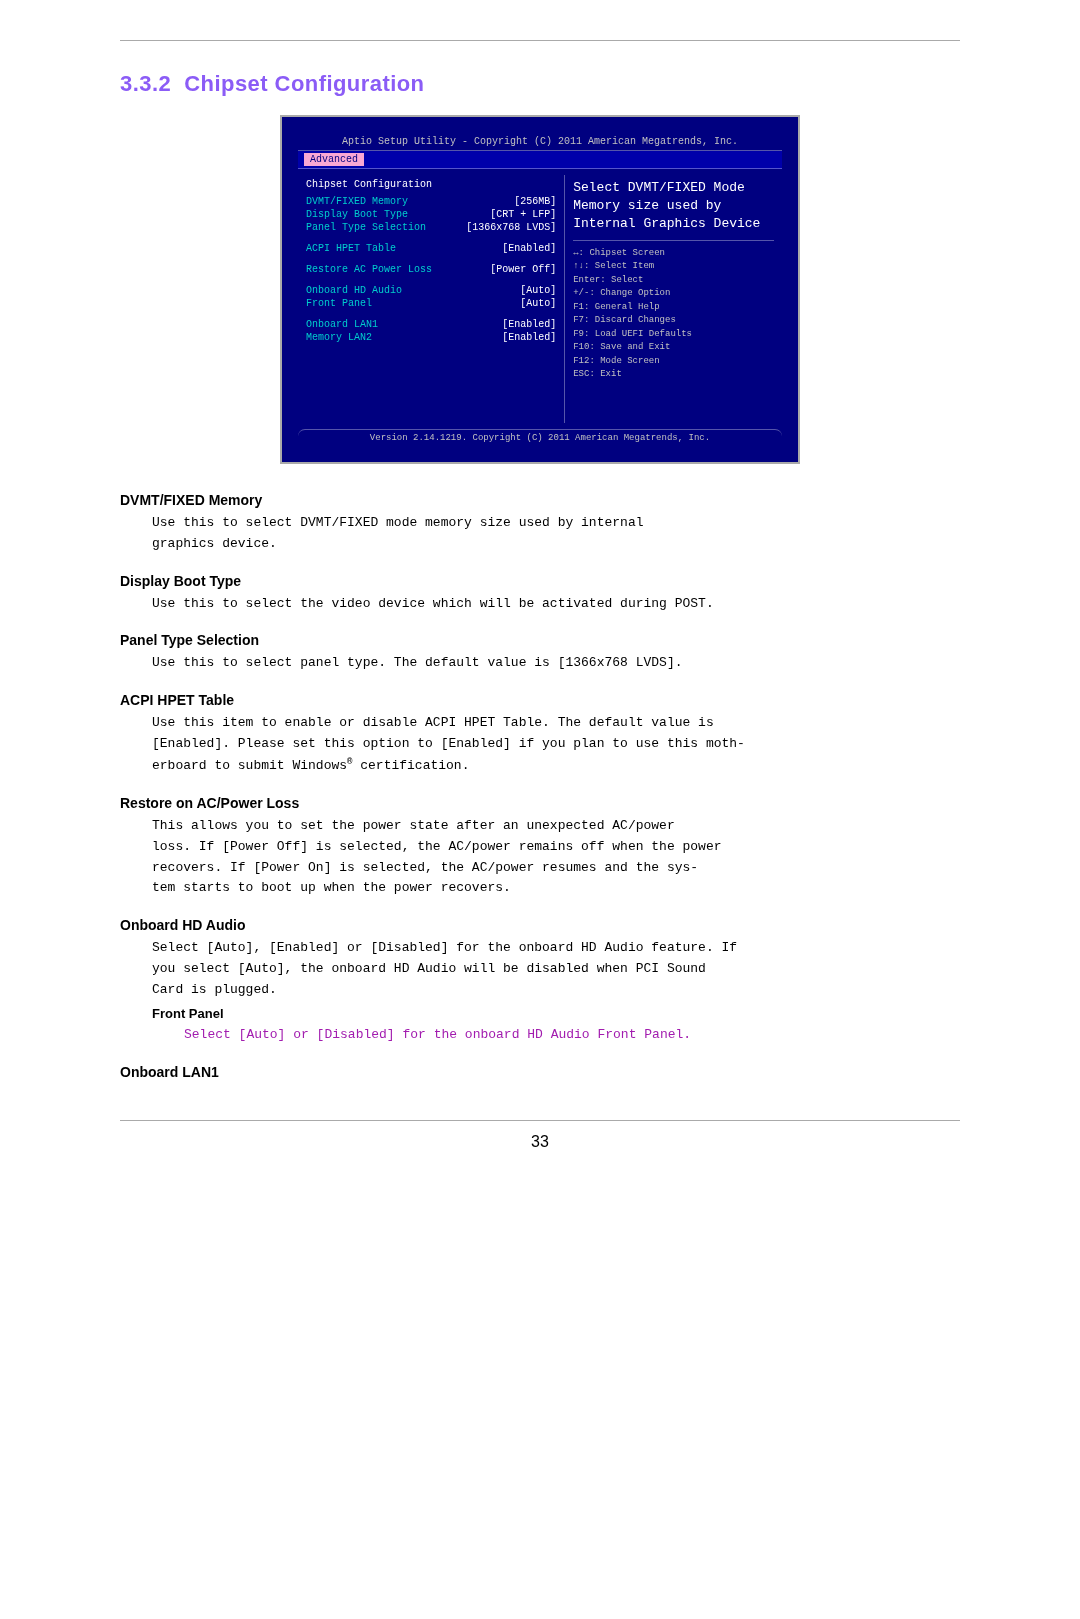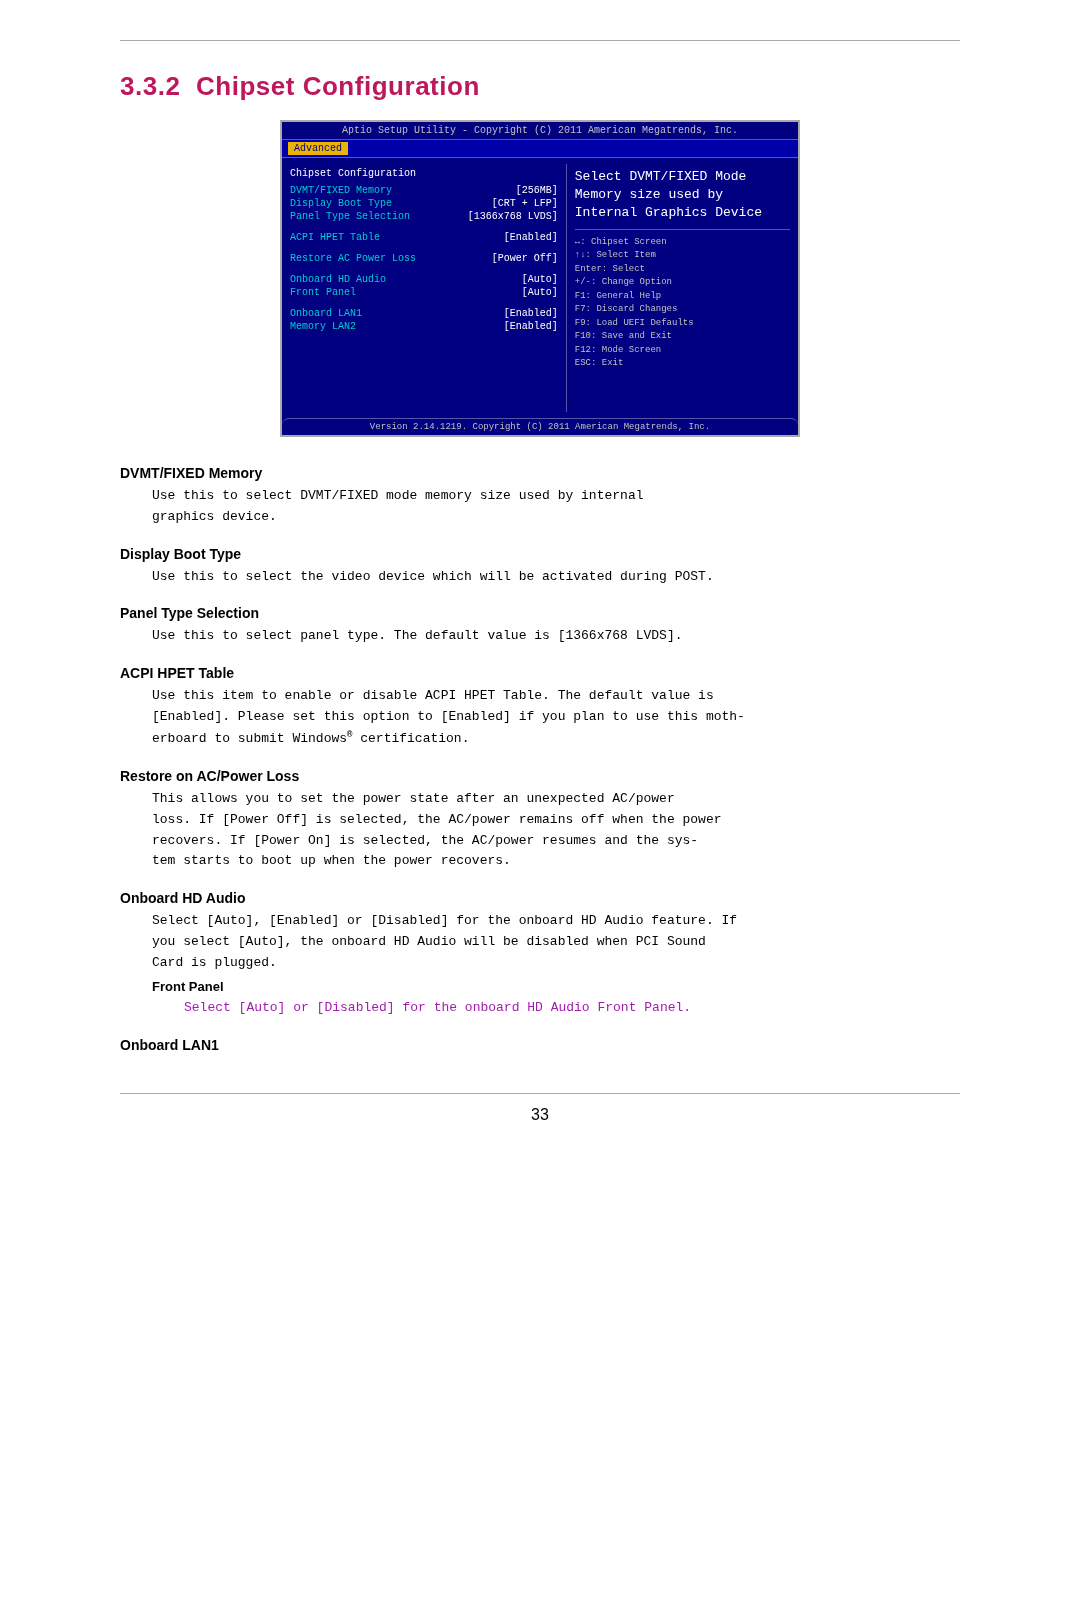--- a/index.html
+++ b/index.html
@@ -18,34 +18,34 @@
       padding: 40px 120px 60px 120px;
     }
 
     .top-divider {
       border: none;
       border-top: 1.5px solid #aaaaaa;
       margin-bottom: 30px;
     }
 
     .section-title {
-      font-size: 26px;
+      font-size: 22px;
       font-weight: bold;
-      color: #be185d;
+      color: #8b5cf6;
       margin-bottom: 18px;
       letter-spacing: 0.02em;
     }
 
     
     .bios-box {
       background: #000080;
       border: 2px solid #aaaaaa;
       width: 520px;
       margin: 0 auto 28px auto;
-      padding: 0;
+      padding: 16px;
       font-family: 'Courier New', monospace;
       font-size: 10px;
       color: #c0c0c0;
     }
 
     .bios-title-bar {
       background: #000080;
       color: #c0c0c0;
       text-align: center;
       padding: 3px 4px;
@@ -61,21 +61,21 @@
       border-bottom: 1px solid #5555cc;
     }
 
     .bios-tab {
       color: #c0c0c0;
       font-size: 10px;
       padding: 1px 6px;
     }
 
     .bios-tab.active {
-      background: #eab308;
+      background: #f9a8d4;
       color: #000080;
     }
 
     .bios-content {
       display: flex;
       gap: 0;
       padding: 6px 0;
       min-height: 260px;
     }
 

